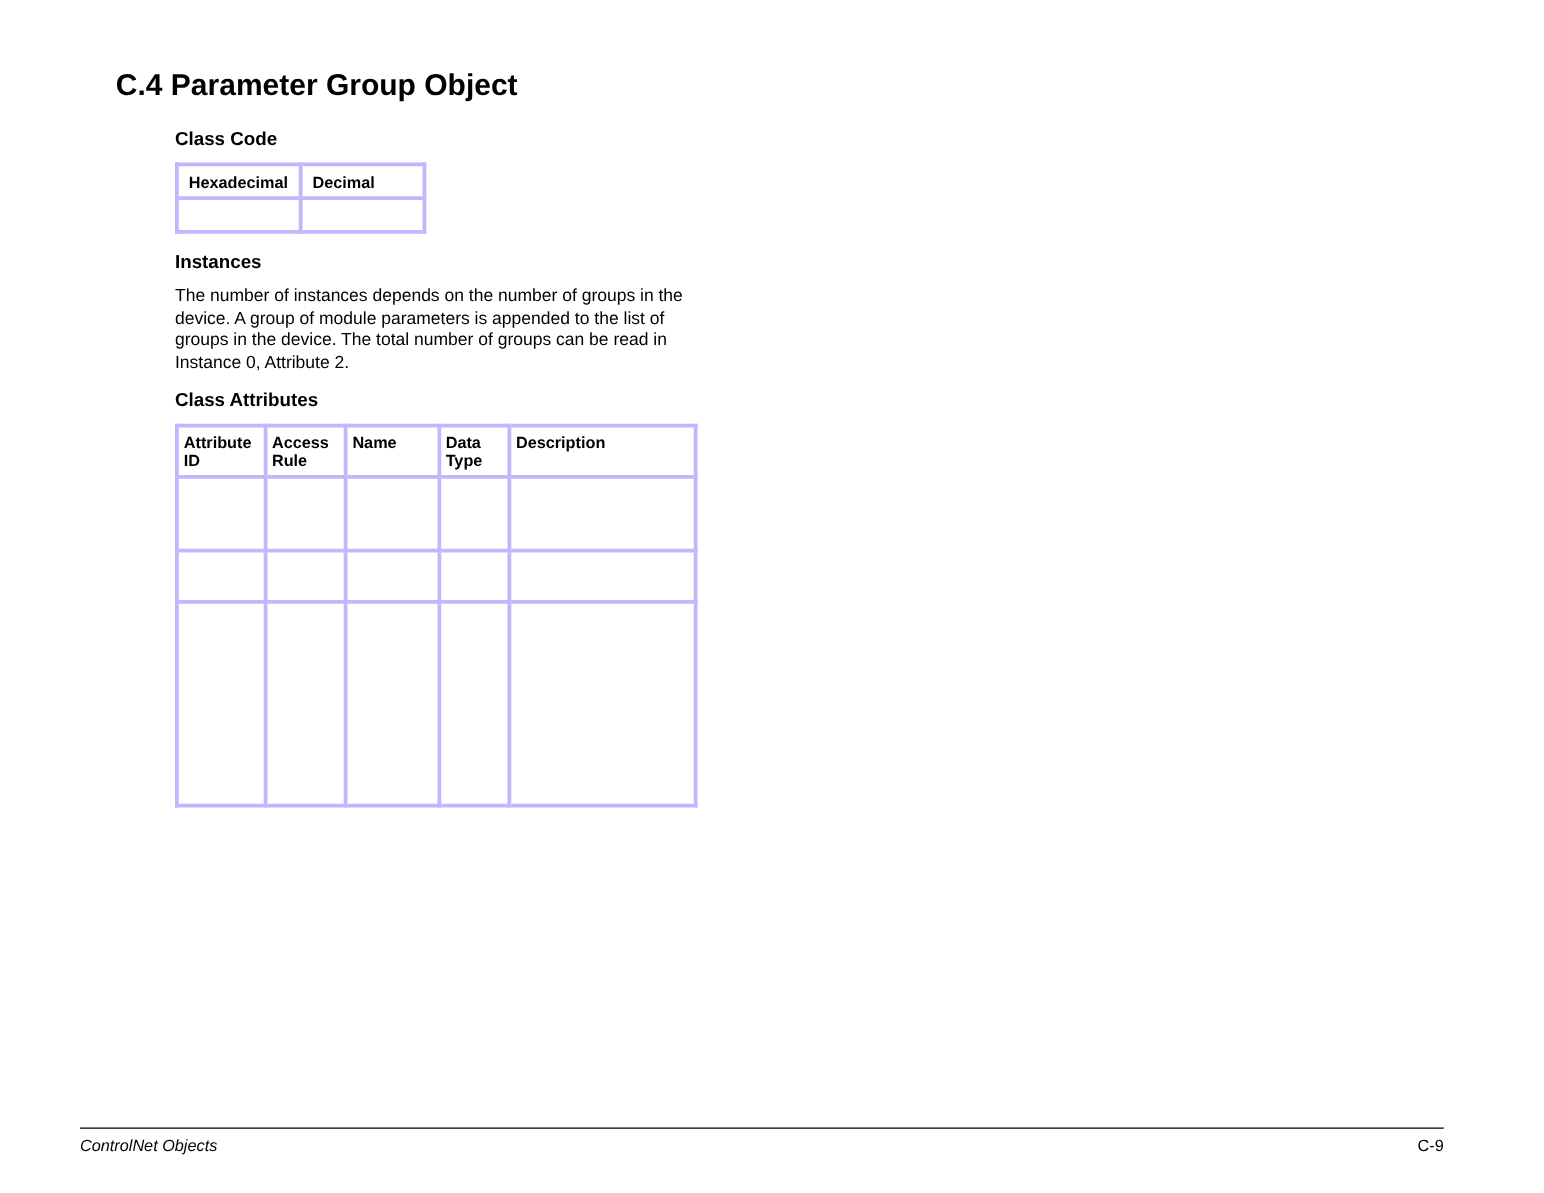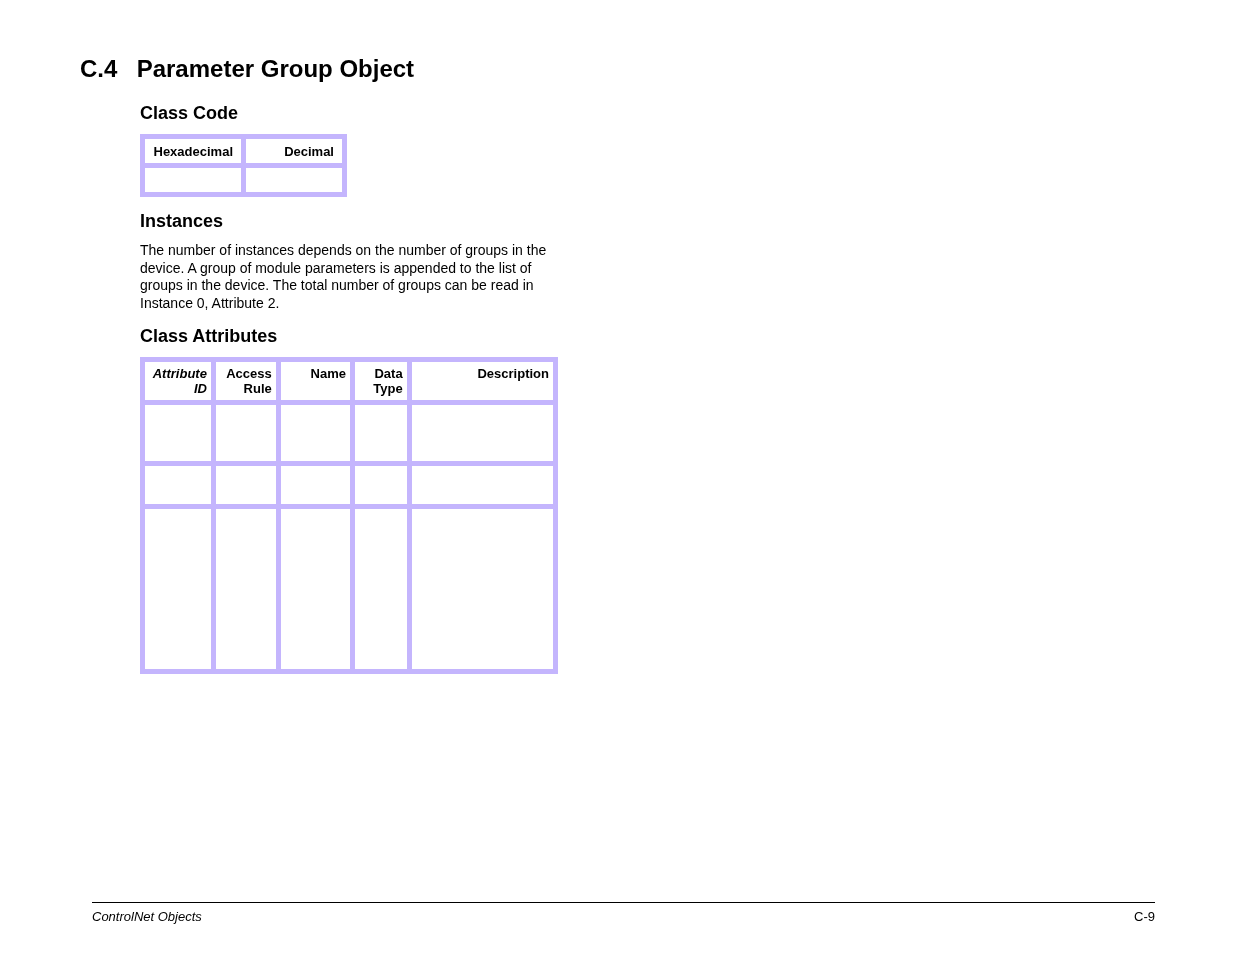--- a/index.html
+++ b/index.html
@@ -13,46 +13,47 @@
       color: #000;
     }
     .heading {
       font-size: 24px;
       font-weight: bold;
       margin-bottom: 20px;
     }
     .section-number {
       display: inline-block;
       width: 50px;
+      text-align: right;
     }
     .content {
       margin-left: 60px;
       max-width: 420px;
     }
     .subheading {
-      font-size: 18px;
+      font-size: 15px;
       font-weight: bold;
       margin-top: 14px;
       margin-bottom: 10px;
     }
     .body-text {
       font-size: 14px;
       line-height: 1.25;
       margin-bottom: 14px;
     }
     table {
       border-collapse: collapse;
       border: 1.5px solid #000;
       margin-bottom: 4px;
     }
     th, td {
-      border: 5px solid #c4b5fd;
+      border: 3px solid #c4b5fd;
       font-size: 13px;
       padding: 4px 8px;
-      text-align: right;
+      text-align: left;
     }
     th {
       font-weight: bold;
     }
     .class-code-table th, .class-code-table td {
       width: 80px;
       height: 16px;
     }
     .instances-table {
       width: 418px;
@@ -73,29 +74,29 @@
     }
     .attr-table td {
       height: 48px;
     }
     .attr-table .row2 td {
       height: 30px;
     }
     .attr-table .row3 td {
       height: 152px;
     }
-    .col-attid { width: 58px; font-style: italic; }
+    .col-attid { width: 58px; }
     .col-access { width: 52px; }
     .col-name { width: 62px; }
     .col-dtype { width: 44px; margin-left: 37px; }
     .col-desc { width: 135px; }
     .footer {
       position: absolute;
       bottom: 30px;
-      left: 92px;
+      left: 64px;
       right: 80px;
       border-top: 1px solid #000;
       padding-top: 6px;
       font-size: 13px;
     }
     .footer-left {
       float: left;
       font-style: italic;
     }
     .footer-center {

